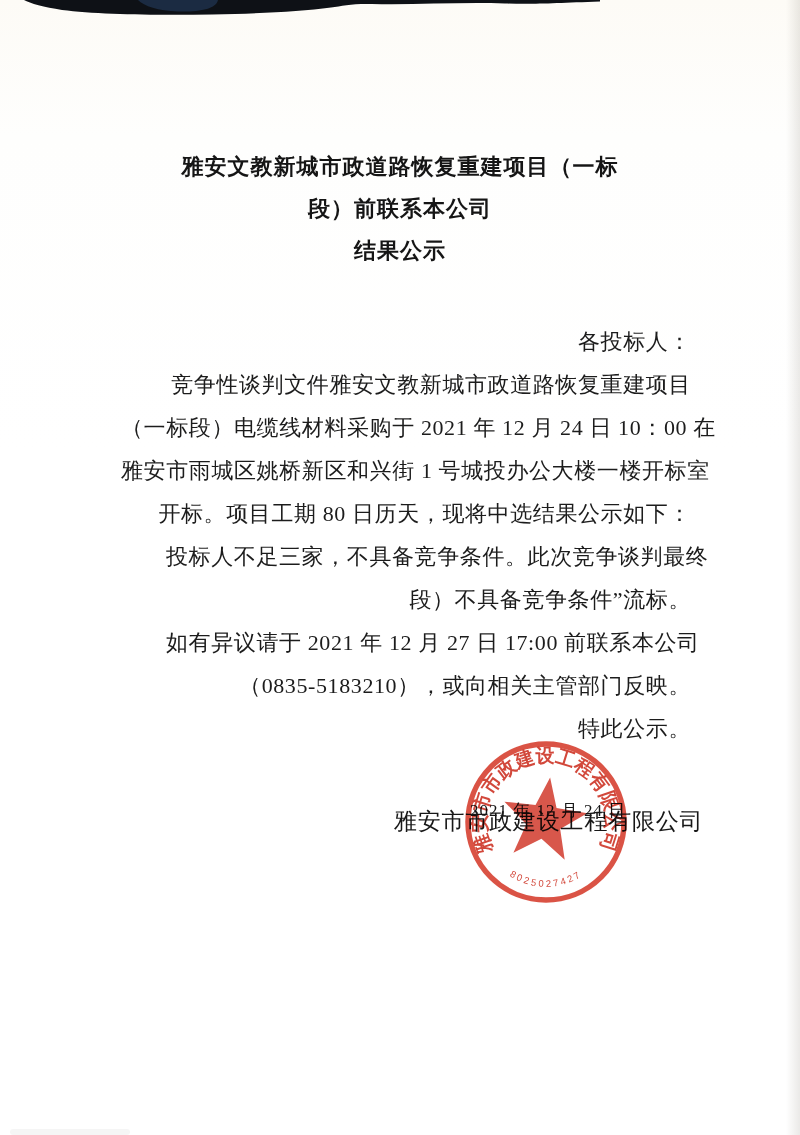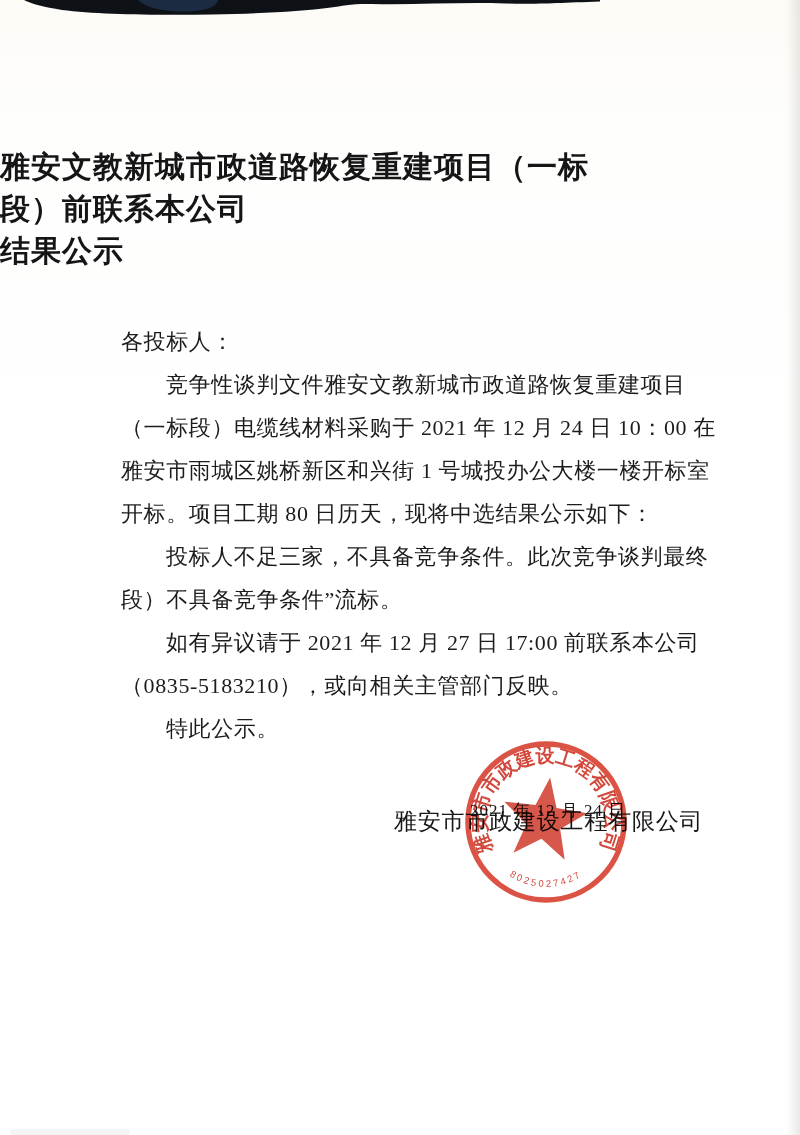--- a/index.html
+++ b/index.html
@@ -14,27 +14,27 @@
   
   .edge-shade{
     position:absolute;top:0;right:0;bottom:0;width:14px;
     background:linear-gradient(to right,rgba(255,255,255,0),rgba(125,118,105,0.16));
   }
   .bottom-smudge{
     position:absolute;left:10px;bottom:0;width:120px;height:6px;
     background:rgba(90,90,90,0.06);border-radius:3px;
   }
   .doc-title{
-    position:absolute;top:146px;left:0;width:100%;text-align:left;
+    position:absolute;top:146px;left:0;width:100%;text-align:center;
     font-family:"Liberation Sans", sans-serif;font-weight:700;
-    font-size:30px;line-height:42px;letter-spacing:1px;color:#151515;
+    font-size:22px;line-height:42px;letter-spacing:1px;color:#151515;
   }
   .doc-body{
     position:absolute;top:320px;left:121px;width:570px;
-    font-size:22px;color:#1c1c1c;
+    font-size:22px;color:#1c1c1c;text-align:right;
   }
   .bline{height:43px;line-height:43px;white-space:nowrap;letter-spacing:0.6px;}
   .indent{text-indent:45px;}
   .sig-company{
     position:absolute;top:806px;left:394px;font-size:23px;
     letter-spacing:0.8px;white-space:nowrap;color:#171717;
   }
   .sig-date{
     position:absolute;top:799px;left:470px;font-size:17px;
     letter-spacing:1px;white-space:nowrap;color:#171717;

